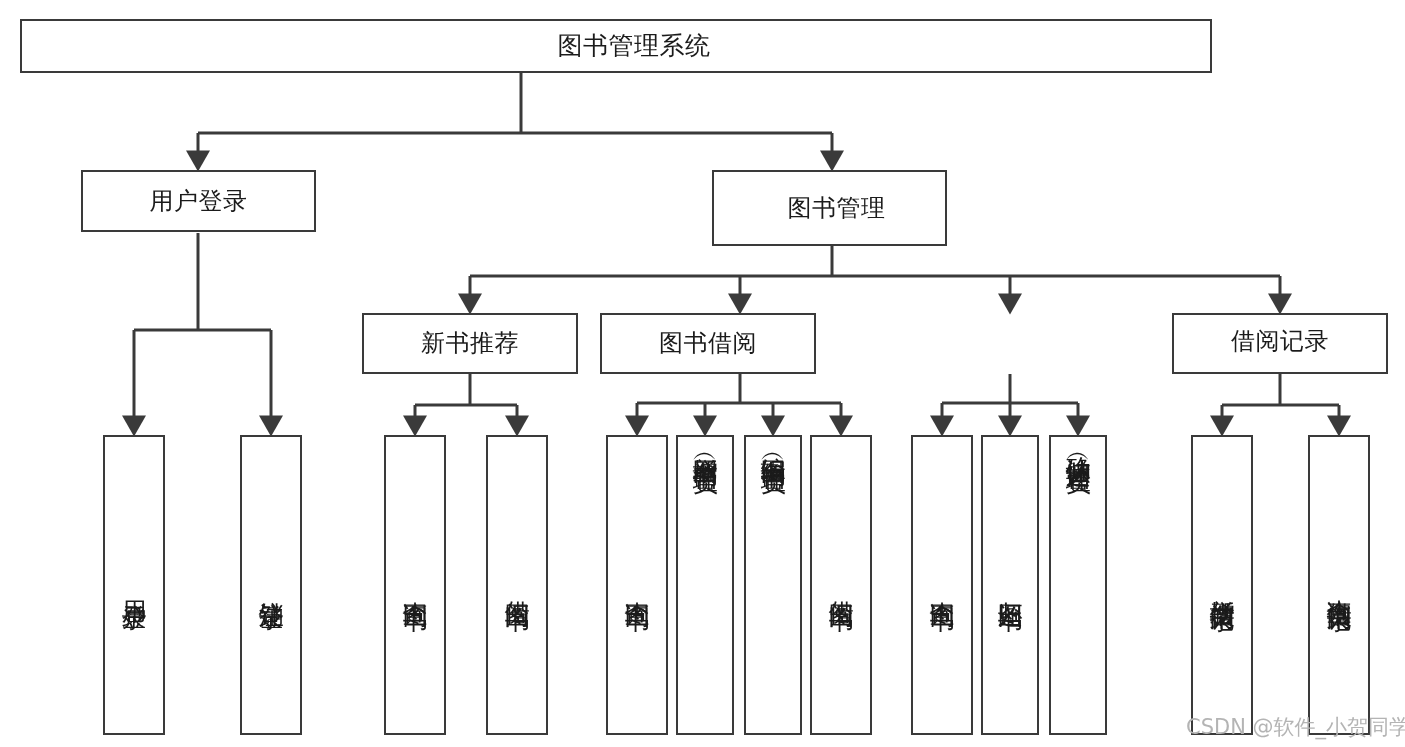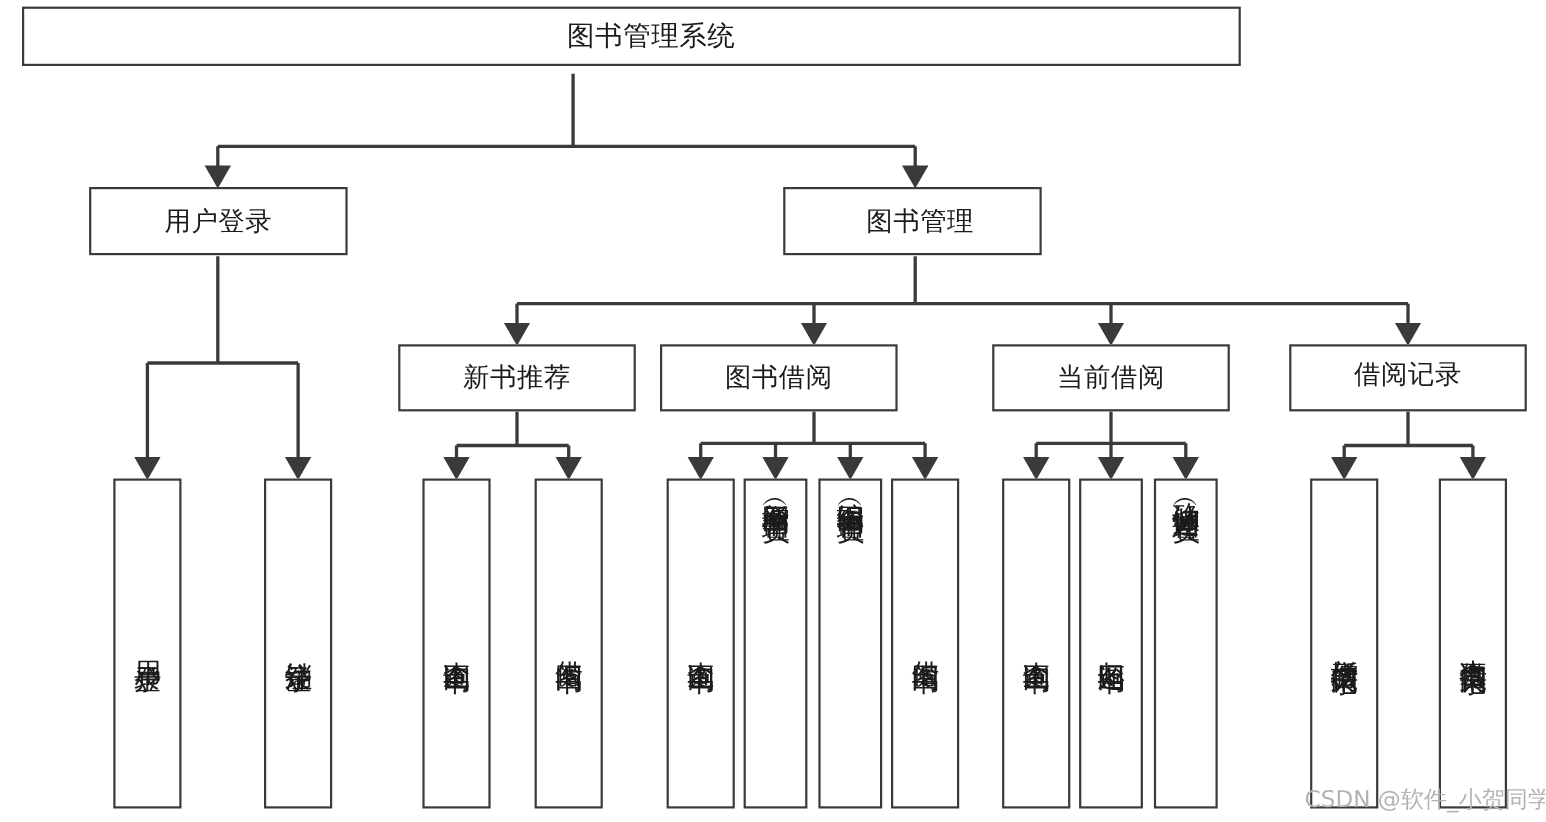--- a/index.html
+++ b/index.html
@@ -123,40 +123,37 @@
       <path d="M1010,403 L1010,425" marker-end="url(#arrow)"></path>
       <path d="M1078,403 L1078,425" marker-end="url(#arrow)"></path>
 
       <path d="M1280,374 L1280,405"></path>
       <path d="M1222,405 L1339,405"></path>
       <path d="M1222,405 L1222,425" marker-end="url(#arrow)"></path>
       <path d="M1339,405 L1339,425" marker-end="url(#arrow)"></path>
     </g>
   </svg>
 
-  <div class="node root horiz" style="left:20px; top:6px; width:1108px; height:54px;padding-left:36px;">
+  <div class="node root horiz" style="left:20px; top:19px; width:1192px; height:54px;padding-left:36px;">
     <span class="label">图书管理系统</span>
   </div>
 
   <div class="node horiz" style="left:81px; top:170px; width:235px; height:62px;">
     <span class="label">用户登录</span>
   </div>
-  <div class="node horiz" style="left:712px; top:170px; width:235px; height:62px;padding-left:14px;">
+  <div class="node horiz" style="left:712px; top:170px; width:235px; height:76px;padding-left:14px;">
     <span class="label">图书管理</span>
   </div>
 
   <div class="node horiz" style="left:362px; top:313px; width:216px; height:61px;align-items:center;">
     <span class="label">新书推荐</span>
   </div>
   <div class="node horiz" style="left:600px; top:313px; width:216px; height:61px;">
     <span class="label">图书借阅</span>
   </div>
-  <div class="node horiz" style="left:902px; top:313px; width:216px; height:61px;">
-    <span class="label">当前借阅</span>
-  </div>
   <div class="node horiz" style="left:1172px; top:313px; width:216px; height:61px;font-family:Liberation Mono, monospace;">
     <span class="label">借阅记录</span>
   </div>
 
   <div class="node vert centered" style="left:103px; top:435px; width:62px; height:300px;">
     <span class="label">用户登录</span>
   </div>
   <div class="node vert centered" style="left:240px; top:435px; width:62px; height:300px;">
     <span class="label">注销登录</span>
   </div>

